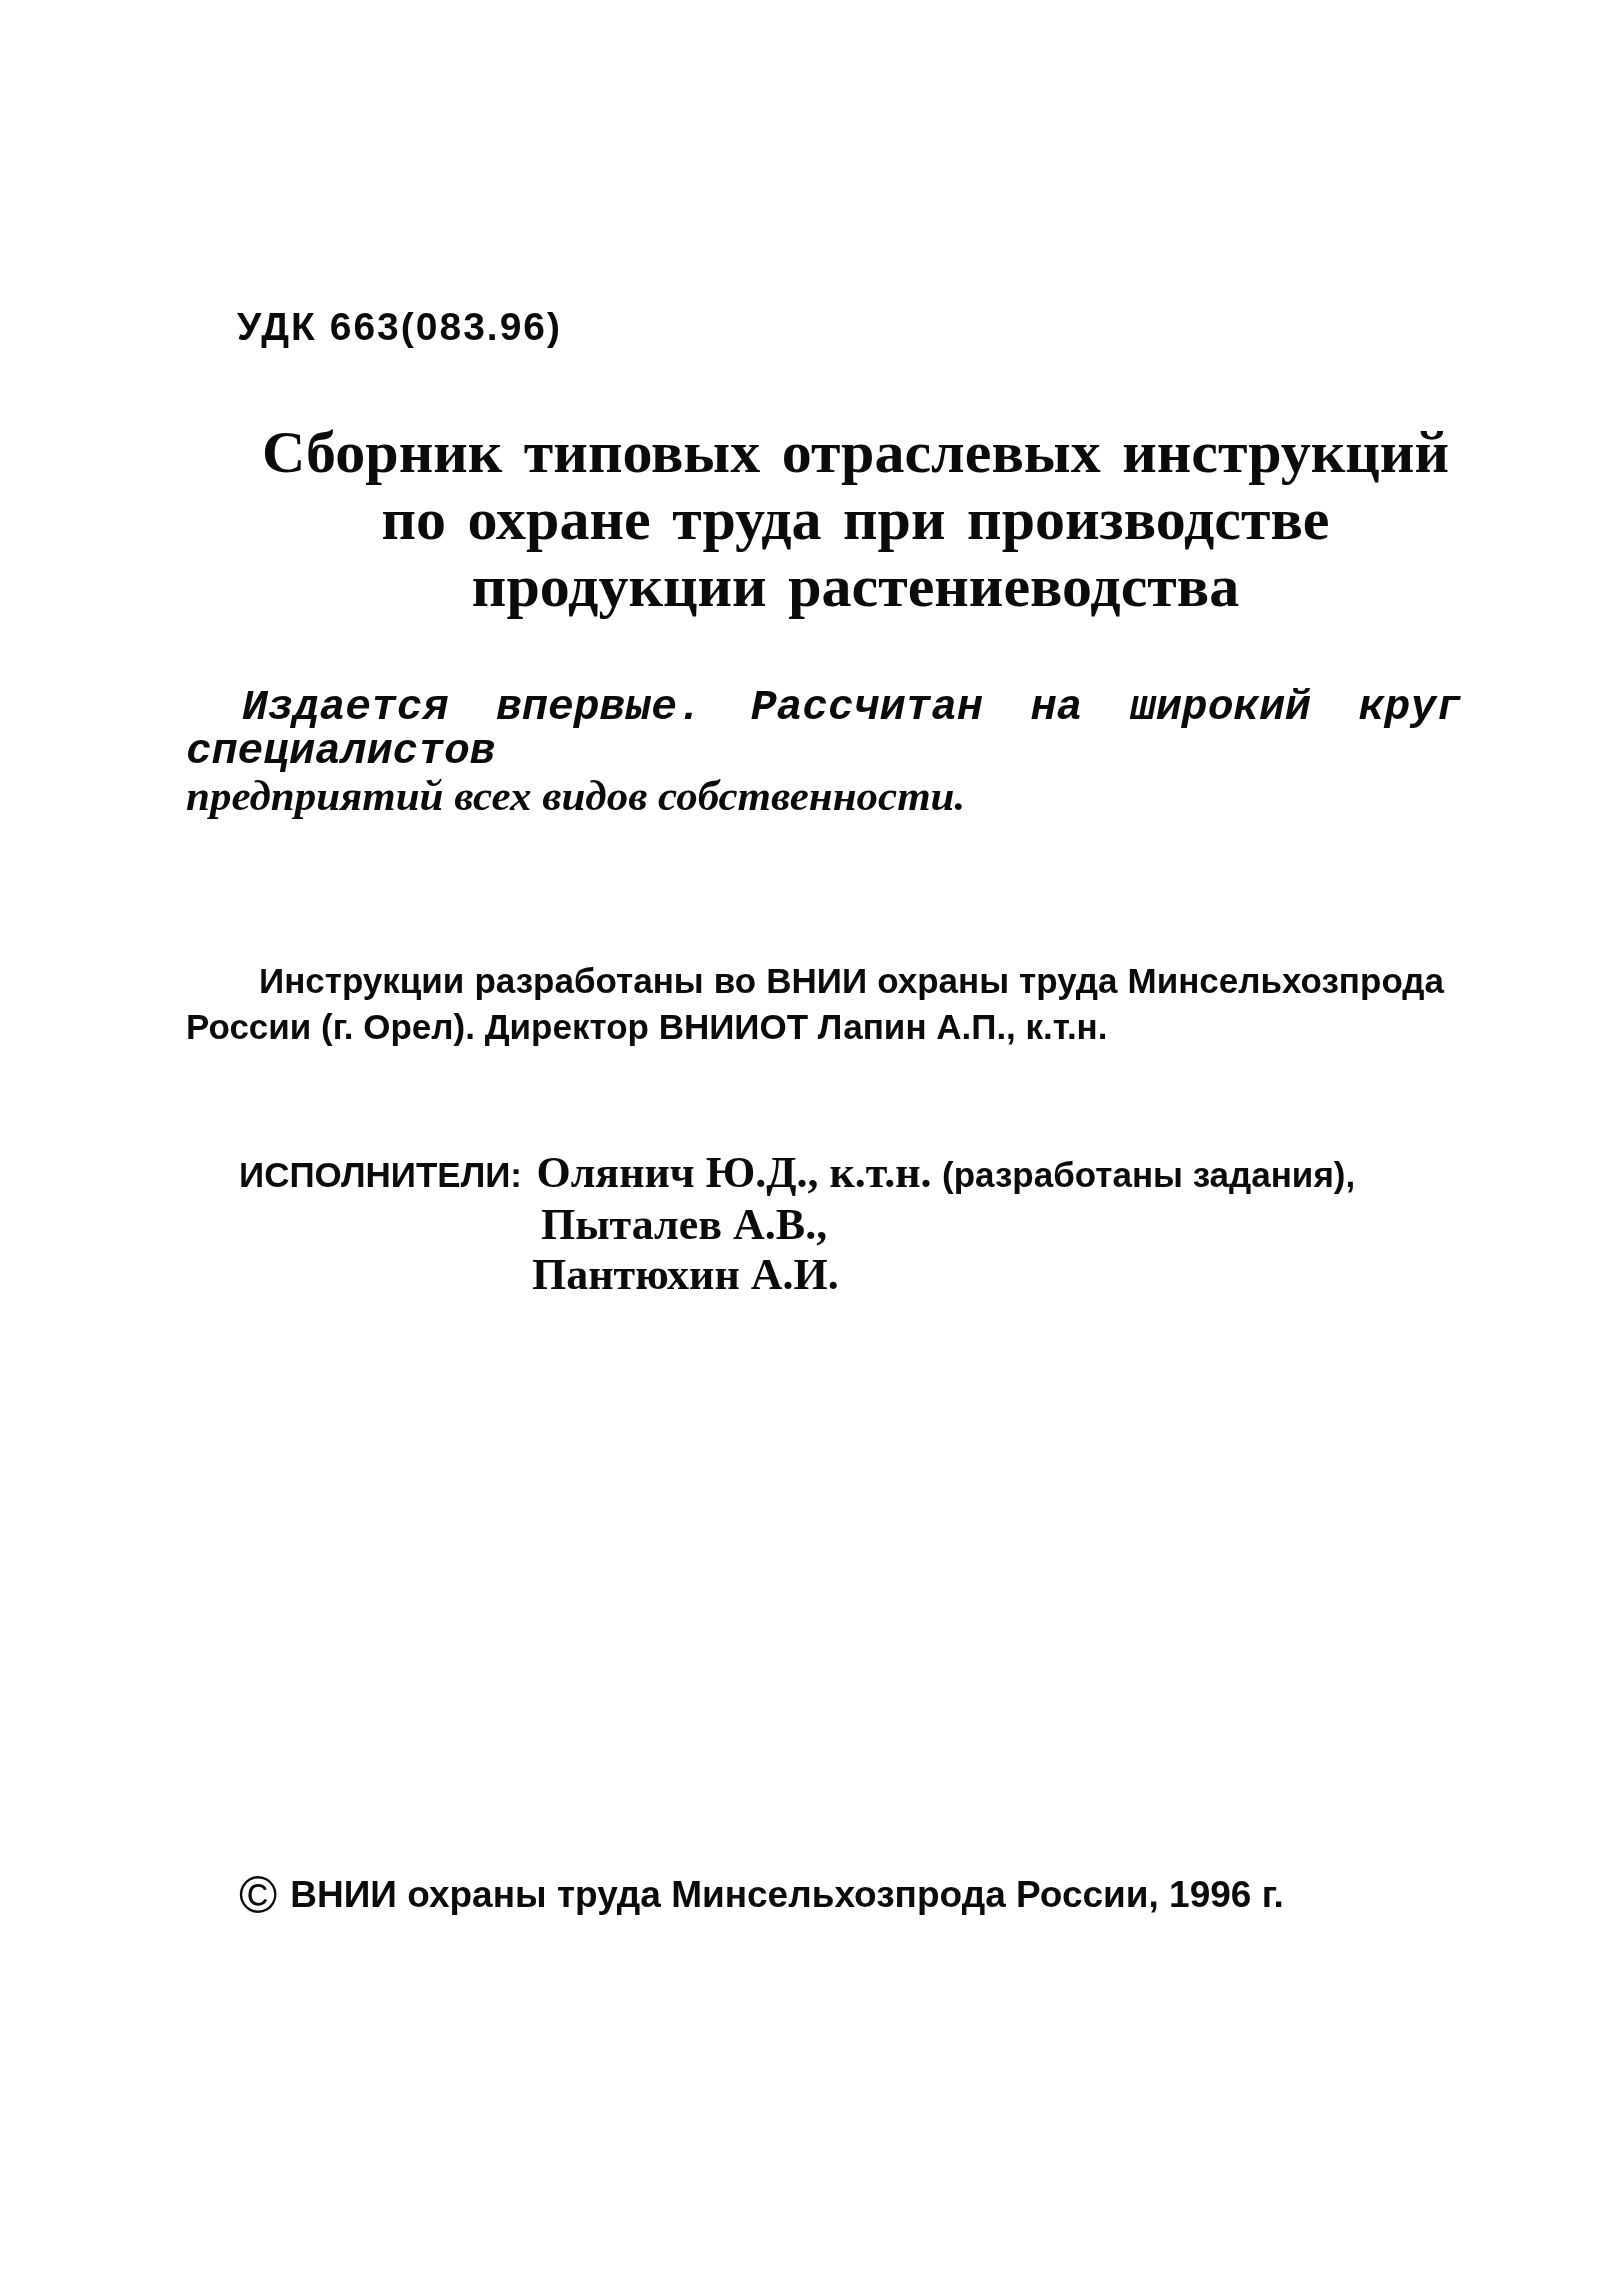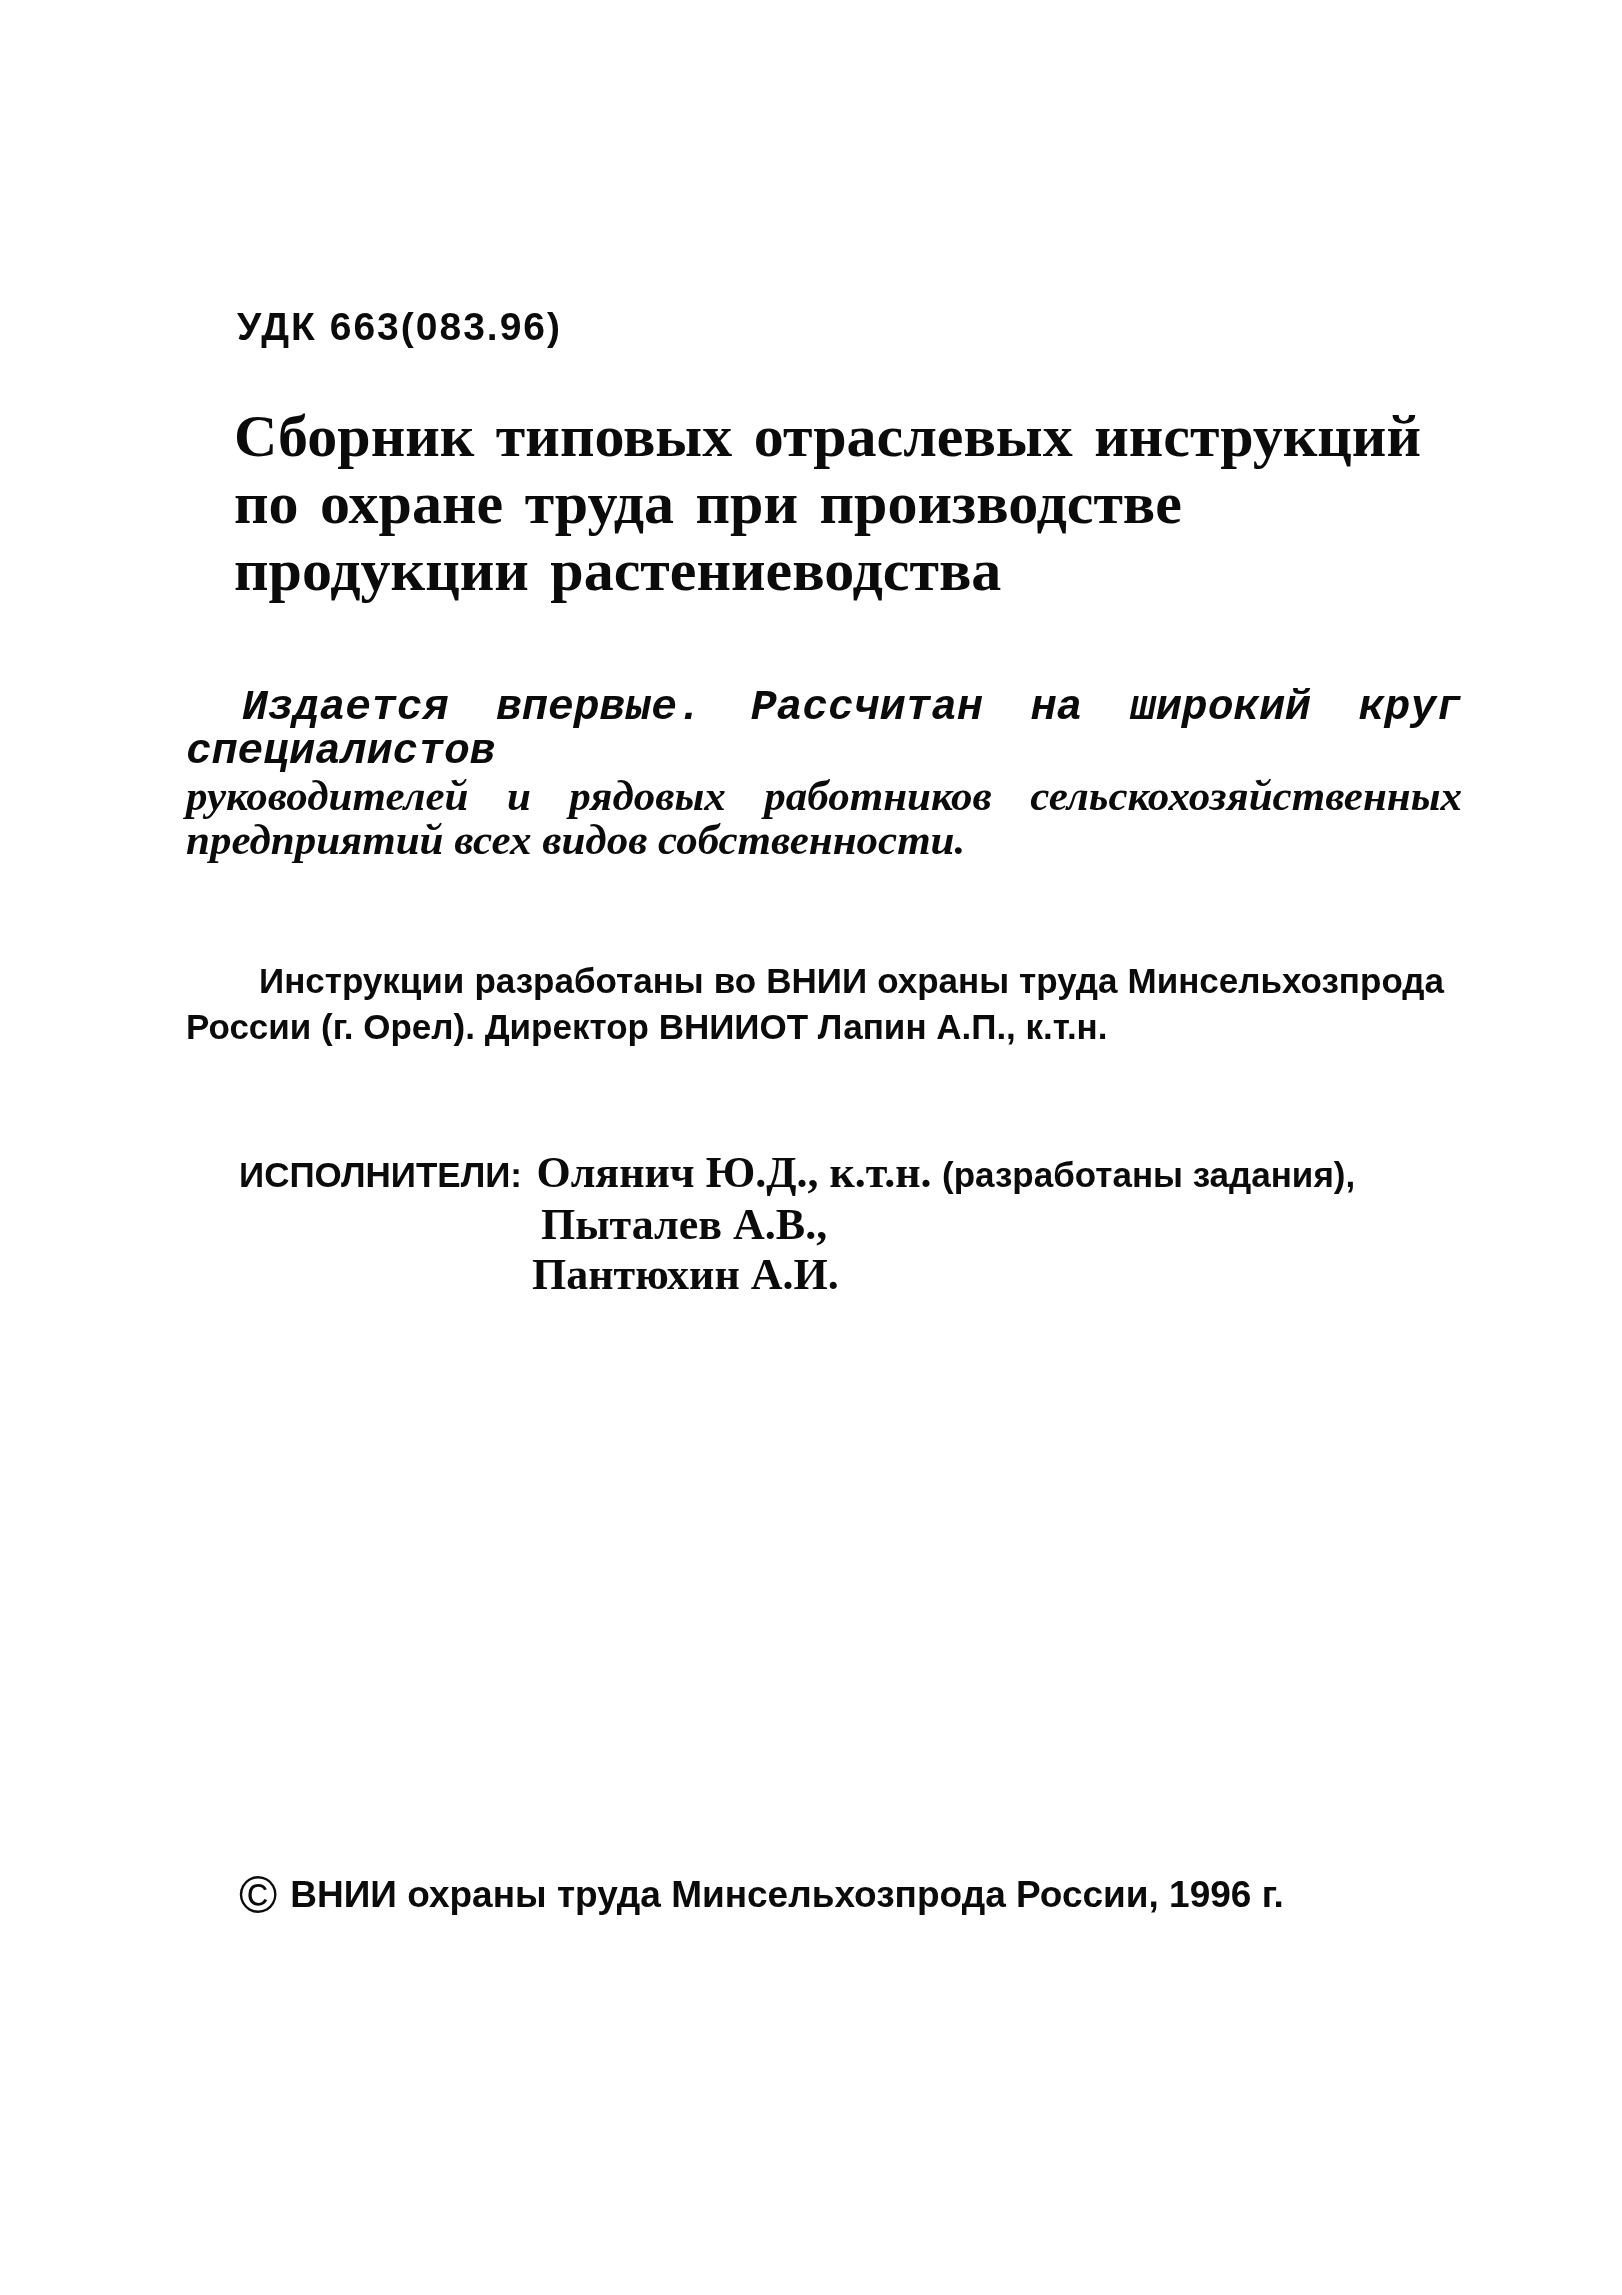--- a/index.html
+++ b/index.html
@@ -22,24 +22,25 @@
     left: 237px;
     top: 305px;
     font: bold 39px/44px "Liberation Sans", sans-serif;
     letter-spacing: 2px;
     white-space: nowrap;
   }
 
   
   .title {
     left: 234px;
-    top: 403px;
+    top: 419px;
     width: 1243px;
     font: bold 60px/67px "Liberation Serif", serif;
     word-spacing: 6.5px;
+    text-align: center;
   }
 
   
   .annotation {
     left: 186px;
     top: 686px;
     width: 1276px;
     font: bold italic 43px/44px "Liberation Serif", serif;
   }
   .ann-line {
@@ -101,21 +102,20 @@
   <div class="abs udk">УДК 663(083.96)</div>
 
   <div class="abs title">
     <div>Сборник типовых отраслевых инструкций</div>
     <div>по охране труда при производстве</div>
     <div>продукции растениеводства</div>
   </div>
 
   <div class="abs annotation">
     <div class="ann-line ann-first">Издается впервые. Рассчитан на широкий круг специалистов</div>
-    <div class="ann-line">руководителей и рядовых работников сельскохозяйственных</div>
     <div class="ann-line ann-last">предприятий всех видов собственности.</div>
   </div>
 
   <div class="abs developed">
     <div class="dev-first">Инструкции разработаны во ВНИИ охраны труда Минсельхозпрода</div>
     <div>России (г. Орел). Директор ВНИИОТ Лапин А.П., к.т.н.</div>
   </div>
 
   <div class="abs executors">
     <div>

